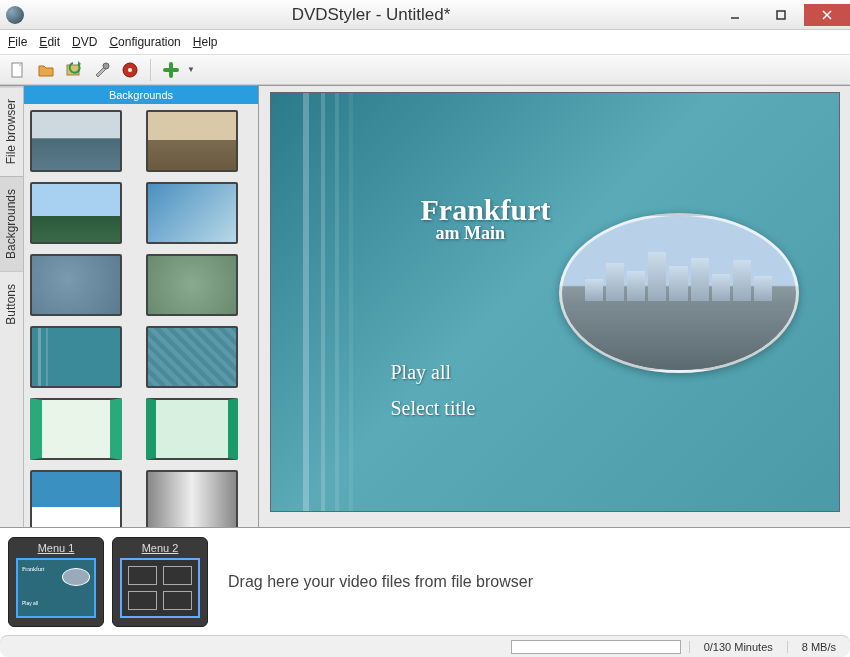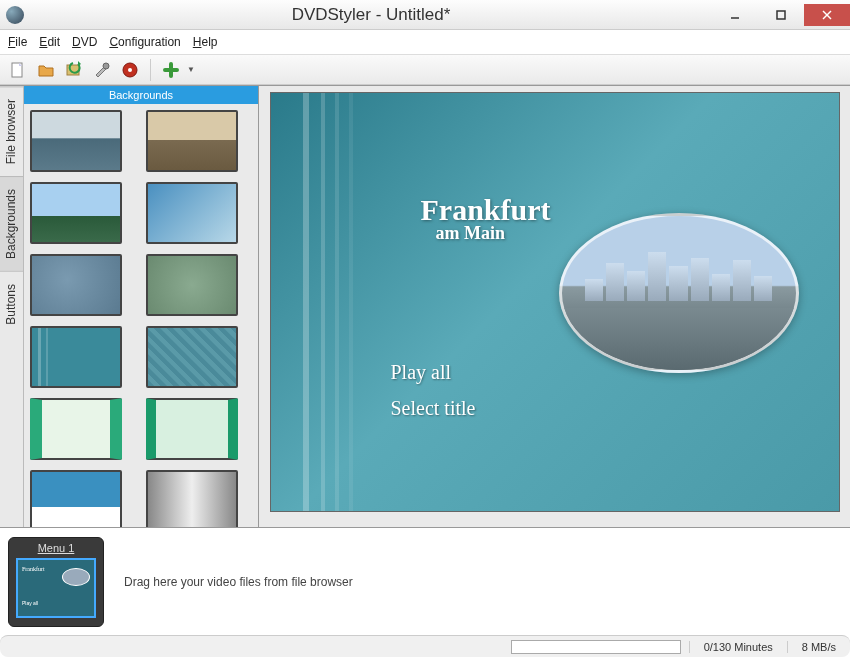--- a/index.html
+++ b/index.html
@@ -74,21 +74,21 @@
 .preview .oval .water { position:absolute; left:0; right:0; bottom:0; height:40%; background:linear-gradient(#7a8a90,#5a6a70); }
 
 
 .timeline { height: 108px; background:#fff; border-top:1px solid #999; display:flex; align-items:center; padding:0 8px; gap:8px; }
 .menu-thumb { width:96px; height:90px; background:#3a3a3a; border-radius:6px; border:1px solid #222; display:flex; flex-direction:column; align-items:center; padding:4px; }
 .menu-thumb .mlabel { color:#ddd; font-size:11px; margin-bottom:4px;text-decoration:underline; }
 .menu-thumb .mprev { width:80px; height:60px; border:2px solid #6af; background:#2a6a7a; position:relative; }
 .menu-thumb.sel .mprev { border-color:#4af; }
 .menu-thumb .mprev.grid { background:#333; display:grid; grid-template-columns:1fr 1fr; grid-template-rows:1fr 1fr; gap:6px; padding:6px; }
 .menu-thumb .mprev.grid div { border:1px solid #aaa; }
-.drop-hint { flex:1; color:#444; font-size:12px; padding-left:12px; }
+.drop-hint { flex:1; color:#444; font-size:16px; padding-left:12px; }
 
 
 .statusbar { height: 22px; background:#f0f0f0; border-top:1px solid #ccc; display:flex; align-items:center; font-size:11px; color:#333;border-radius:8px; }
 .statusbar .spacer { flex:1; }
 .statusbar .progress { width:170px; height:14px; border:1px solid #aaa; background:#fff; margin-right:8px; }
 .statusbar .stat { padding:0 14px; border-left:1px solid #ccc; }
 
 
 .thumb-scroll::-webkit-scrollbar { width:16px; }
 .thumb-scroll::-webkit-scrollbar-track { background:#eee; }
@@ -225,20 +225,29 @@
 
 <div class="timeline">
   <div class="menu-thumb sel">
     <div class="mlabel">Menu 1</div>
     <div class="mprev">
       <div style="position:absolute;left:4px;top:6px;color:#fff;font-size:6px;font-family:Georgia">Frankfurt</div>
       <div style="position:absolute;right:4px;top:8px;width:28px;height:18px;border-radius:50%;background:#9ab;border:1px solid #fff"></div>
       <div style="position:absolute;left:4px;bottom:10px;color:#fff;font-size:5px">Play all</div>
     </div>
   </div>
+  <div class="menu-thumb">
+    <div class="mlabel">Menu 2</div>
+    <div class="mprev grid">
+      <div></div>
+        <div></div>
+        <div></div>
+        <div></div>
+    </div>
+  </div>
   <div class="drop-hint">Drag here your video files from file browser</div>
 </div>
 
 <div class="statusbar">
   <div class="spacer"></div>
   <div class="progress"></div>
   <div class="stat">0/130 Minutes</div>
   <div class="stat">8 MB/s</div>
 </div>
 

